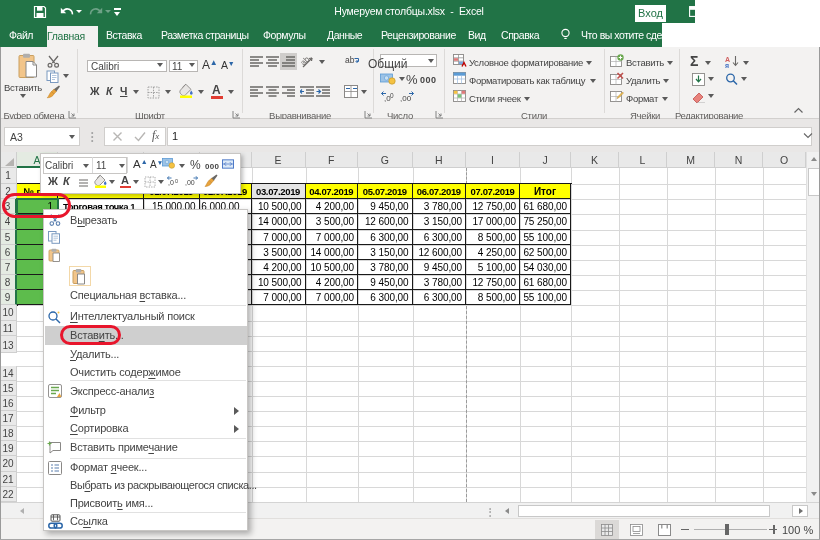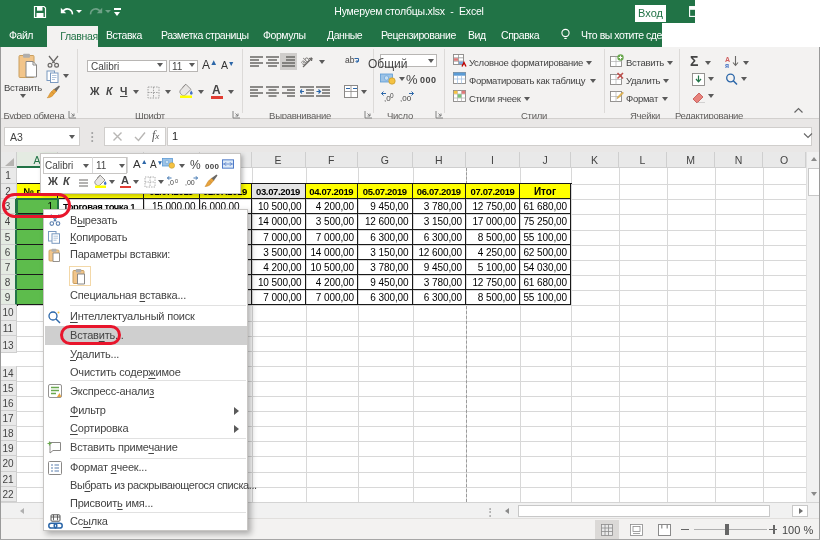--- a/index.html
+++ b/index.html
@@ -3,21 +3,21 @@
 <style>
 *{margin:0;padding:0;box-sizing:border-box;}
 html,body{width:820px;height:540px;overflow:hidden;}
 body{font-family:"Liberation Sans",sans-serif;-webkit-font-smoothing:antialiased;}
 #app{position:absolute;top:0;left:0;width:820px;height:540px;background:#fff;overflow:hidden;}
 .abs{position:absolute;}
 
 #titlebar{position:absolute;top:0;left:0;width:695px;height:23px;background:#217346;}
 #tabrow{position:absolute;top:23px;left:0;width:662px;height:24px;background:#217346;}
 .tab{position:absolute;top:0;height:24px;color:#fff;font-size:10.5px;letter-spacing:-0.45px;line-height:24px;white-space:nowrap;}
-#activetab{position:absolute;top:3px;height:21px;background:#f3f2f1;color:#217346;font-size:10.5px;letter-spacing:-0.3px;line-height:21px;text-align:right;}
+#activetab{position:absolute;top:3px;height:21px;background:#f3f2f1;color:#217346;font-size:10.5px;letter-spacing:-0.3px;line-height:21px;text-align:left;}
 
 #ribbon{position:absolute;top:47px;left:0;width:820px;height:72px;background:#f3f2f1;border-bottom:1px solid #d2d0ce;}
 .gsep{position:absolute;top:2px;width:1px;height:64px;background:#dcdad8;}
 .glabel{position:absolute;top:63px;font-size:9.5px;letter-spacing:-0.3px;color:#605e5c;text-align:center;}
 .launch{position:absolute;top:63px;width:9px;height:9px;}
 .rtext{font-size:9.5px;letter-spacing:-0.3px;color:#444;}
 .dd{display:inline-block;width:0;height:0;border-left:3px solid transparent;border-right:3px solid transparent;border-top:4px solid #5a5a5a;vertical-align:middle;}
 
 #fbar{position:absolute;top:119px;left:0;width:820px;height:33px;background:#e9e7e6;}
 
@@ -706,31 +706,25 @@
     <circle cx="10" cy="9.6" r="1.8" fill="none" stroke="#5a7fae" stroke-width="1.1"></circle>
   </svg>
   <div class="mi" style="top:2px;height:17px;line-height:17px">
         <span class="txt">В<u>ы</u>резать</span>
       </div>
   <svg class="abs" style="left:4px;top:21px" width="13" height="13" viewBox="0 0 13 13">
     <rect x="0.5" y="0.5" width="7.5" height="9.5" fill="#fff" stroke="#7a99c0" stroke-width="1"></rect>
     <rect x="4" y="2.8" width="7.5" height="9.5" fill="#fff" stroke="#7a99c0" stroke-width="1"></rect>
     <path d="M5.5 5.2 h4.5 M5.5 7.2 h4.5 M5.5 9.2 h3" stroke="#9db6d4" stroke-width="0.8"></path>
   </svg>
-  <div class="mi" style="top:18.5px;height:17px;line-height:17px">
-        <span class="txt"><u>К</u>опировать</span>
-      </div>
   <svg class="abs" style="left:4px;top:38px" width="14" height="14" viewBox="0 0 14 14">
     <rect x="1" y="2" width="10" height="11" rx="1" fill="#f2c58a" stroke="#caa05f" stroke-width="0.9"></rect>
     <rect x="3.5" y="0.8" width="5" height="3" rx="0.8" fill="#b0aeac"></rect>
     <path d="M5 5 h6.5 v8.5 h-6.5 z" fill="#fff" stroke="#8a8886" stroke-width="0.9"></path>
   </svg>
-  <div class="mi" style="top:35.5px;height:17px;line-height:17px">
-        <span class="txt">Параметры вставки:</span>
-      </div>
   <div class="abs" style="left:25px;top:56px;width:22px;height:20px;border:1px solid #f3d8a8">
     <svg style="position:absolute;left:2px;top:0.5px" width="16" height="17" viewBox="0 0 16 17">
       <rect x="1" y="2.5" width="11" height="13" rx="1" fill="#f2c58a" stroke="#caa05f" stroke-width="1"></rect>
       <rect x="3.8" y="1" width="5.5" height="3.4" rx="0.8" fill="#b0aeac"></rect>
       <path d="M5.5 6 h7 v10 h-7 z" fill="#fff" stroke="#8a8886" stroke-width="1"></path>
     </svg>
   </div>
   <div class="mi" style="top:76.5px;height:17px;line-height:17px">
         <span class="txt">Специальная <u>в</u>ставка...</span>
       </div>

